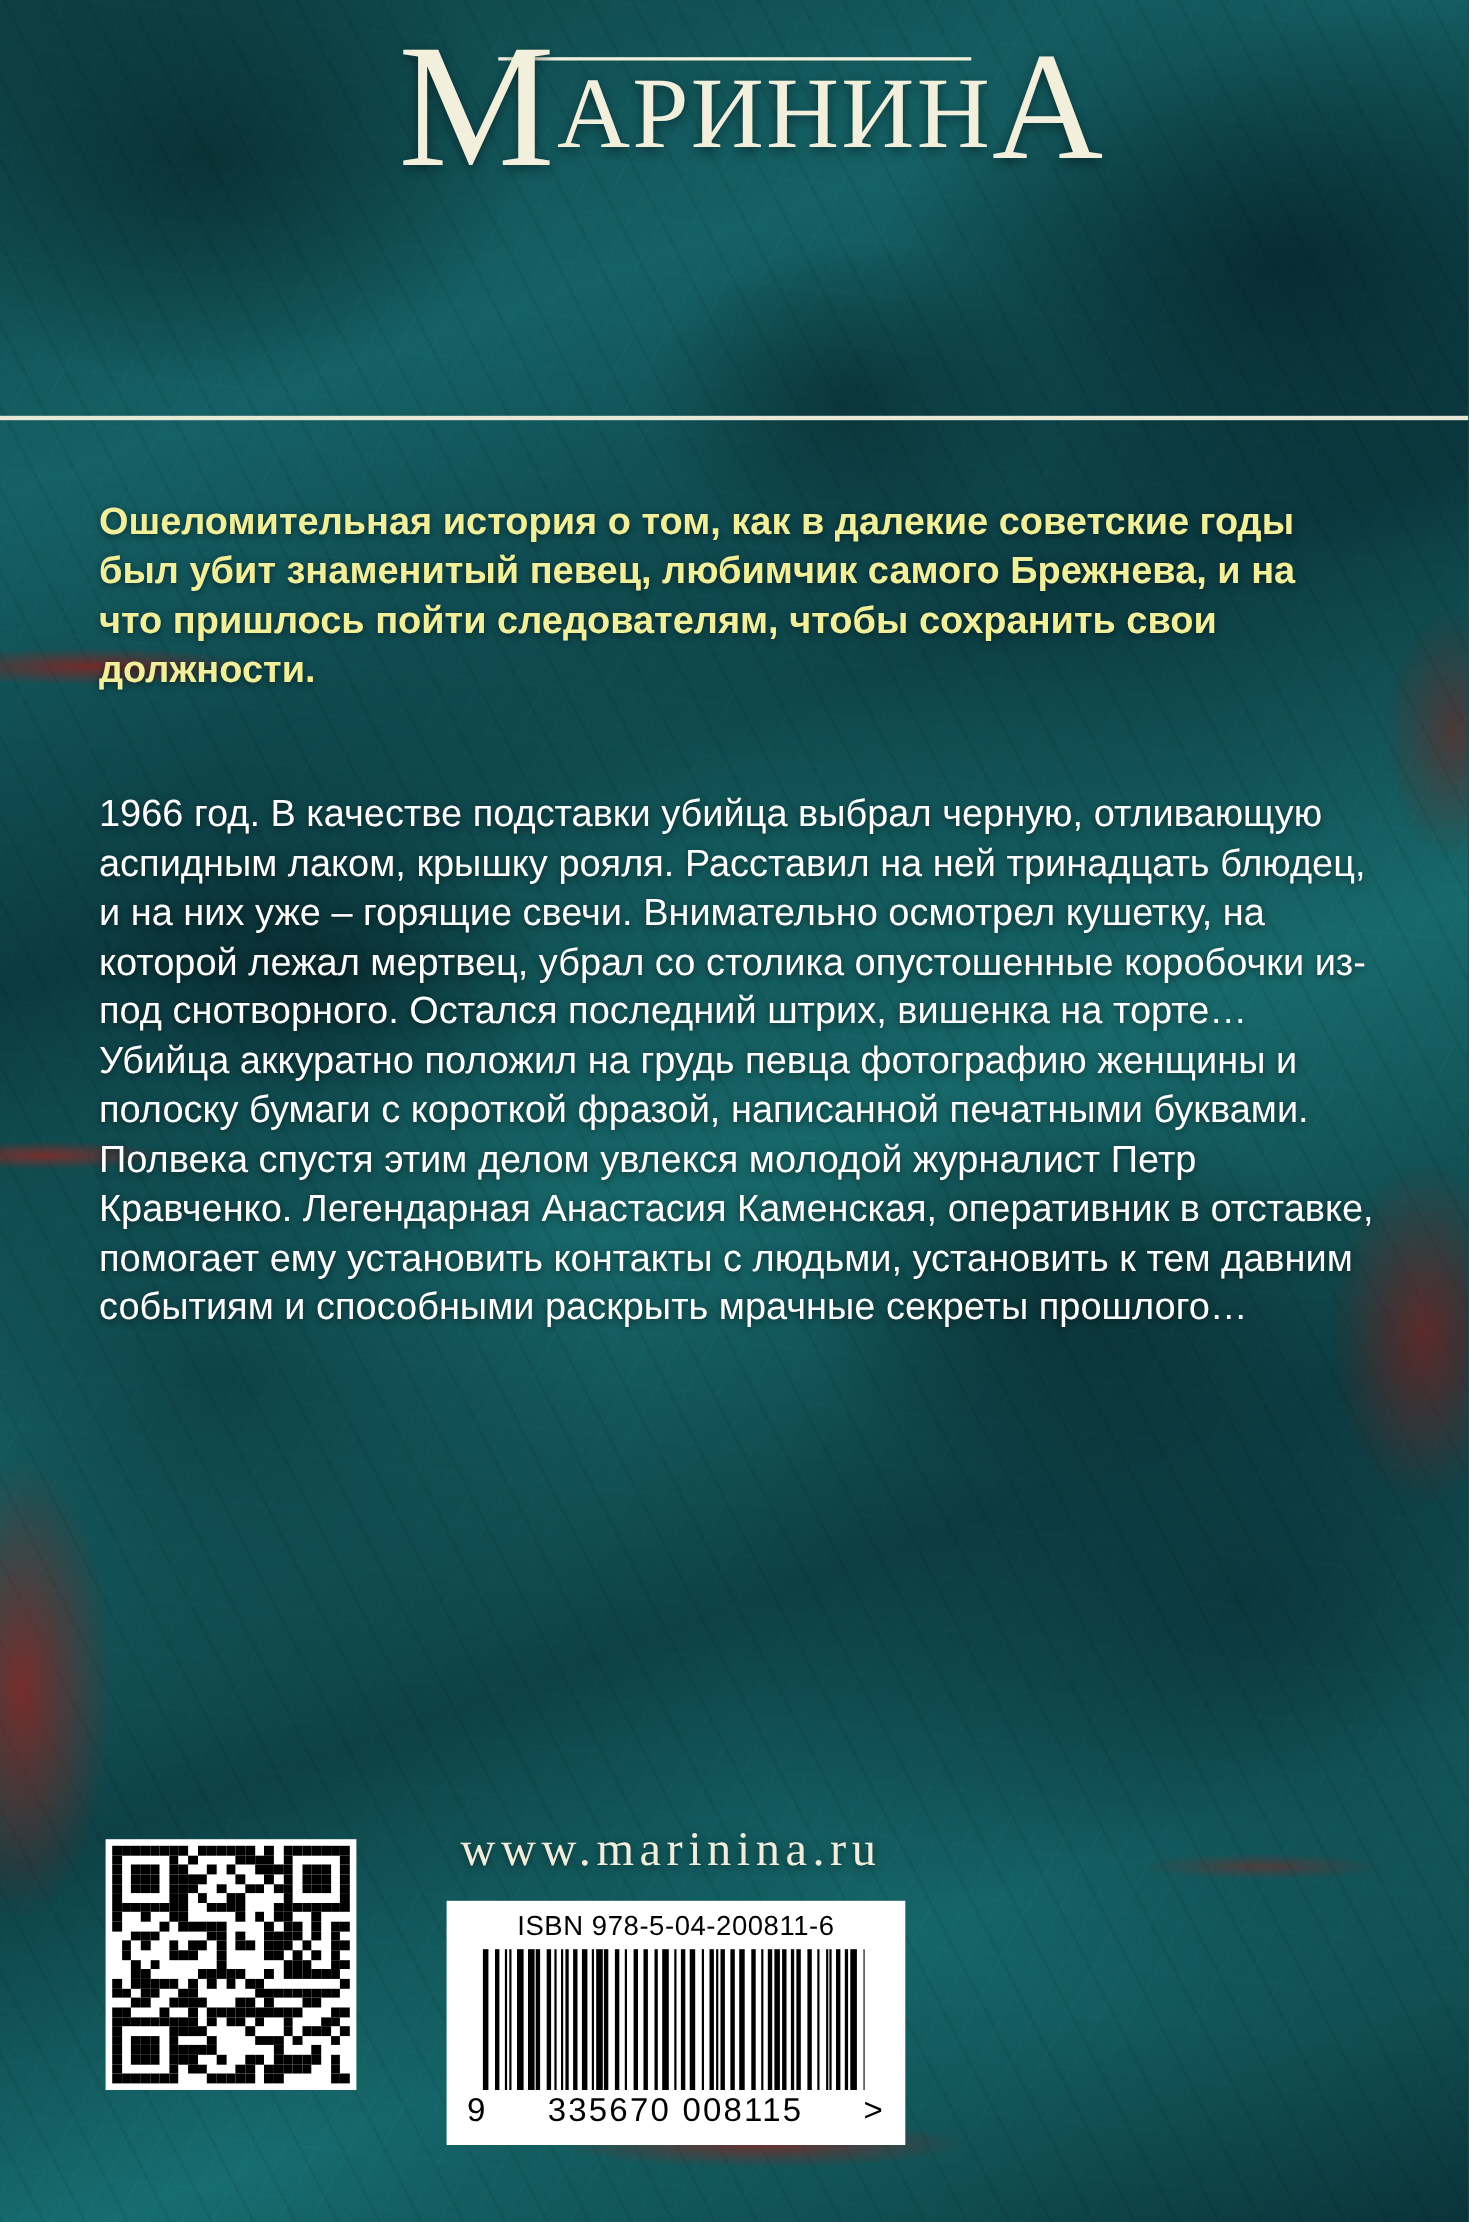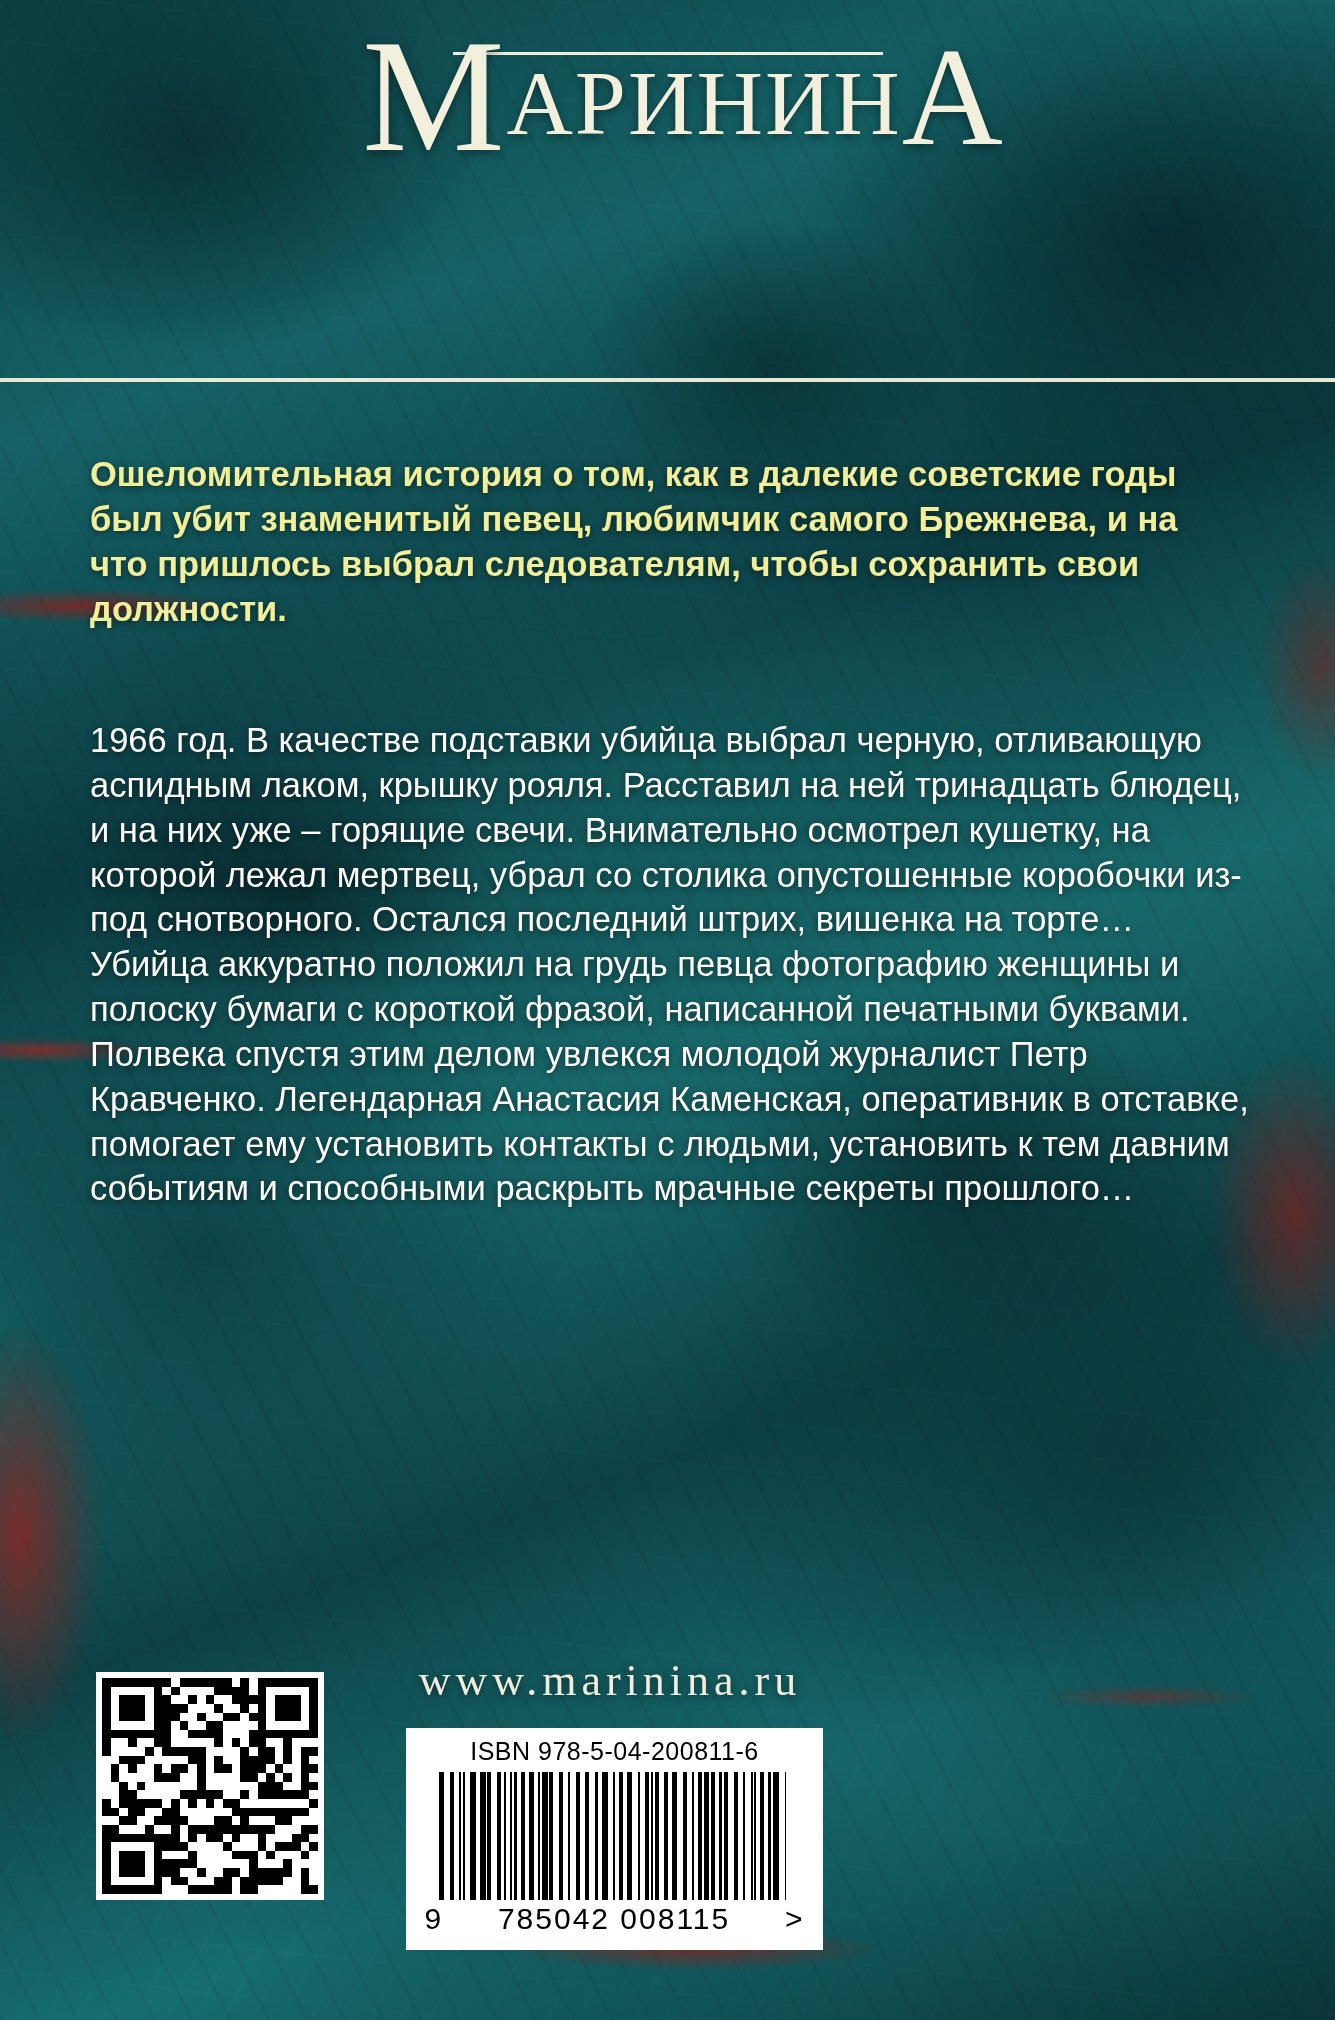--- a/index.html
+++ b/index.html
@@ -216,21 +216,21 @@
 
   <div class="author">
     <div class="author-rule"></div>
     <div class="author-last">
       <span><span class="cap">М</span>АРИНИН<span class="cap-end">А</span></span>
     </div>
   </div>
 
   <div class="header-rule"></div>
 
-  <div class="tagline">Ошеломительная история о том, как в далекие советские годы был убит знаменитый певец, любимчик самого Брежнева, и на что пришлось выбрал следователям, чтобы сохранить свои должности.</div>
+  <div class="tagline">Ошеломительная история о том, как в далекие советские годы был убит знаменитый певец, любимчик самого Брежнева, и на что пришлось пойти следователям, чтобы сохранить свои должности.</div>
 
   <div class="blurb">
     <p>1966 год. В качестве подставки убийца выбрал черную, отливающую аспидным лаком, крышку рояля. Расставил на ней тринадцать блюдец, и на них уже – горящие свечи. Внимательно осмотрел кушетку, на которой лежал мертвец, убрал со столика опустошенные коробочки из-под снотворного. Остался последний штрих, вишенка на торте… Убийца аккуратно положил на грудь певца фотографию женщины и полоску бумаги с короткой фразой, написанной печатными буквами.</p>
     <p>Полвека спустя этим делом увлекся молодой журналист Петр Кравченко. Легендарная Анастасия Каменская, оперативник в отставке, помогает ему установить контакты с людьми, установить к тем давним событиям и способными раскрыть мрачные секреты прошлого…</p>
   </div>
 
   <div class="site">www.marinina.ru</div>
 
   <div class="qr">
     <div class="qr-grid" id="qr-grid">
@@ -953,18 +953,18 @@
         <span class="w" style="flex: 2 0 0px;"></span>
         <span style="flex: 2 0 0px;"></span>
         <span class="w" style="flex: 1 0 0px;"></span>
         <span style="flex: 3 0 0px;"></span>
         <span class="w" style="flex: 3 0 0px;"></span>
         <span style="flex: 1 0 0px;"></span>
         <span class="w" style="flex: 2 0 0px;"></span>
       </div>
     <div class="barcode-digits">
       <span>9</span>
-      <span>785042 008115</span>
+      <span>335670 008115</span>
       <span>&gt;</span>
     </div>
   </div>
 
 </div>
 
 </body></html>

